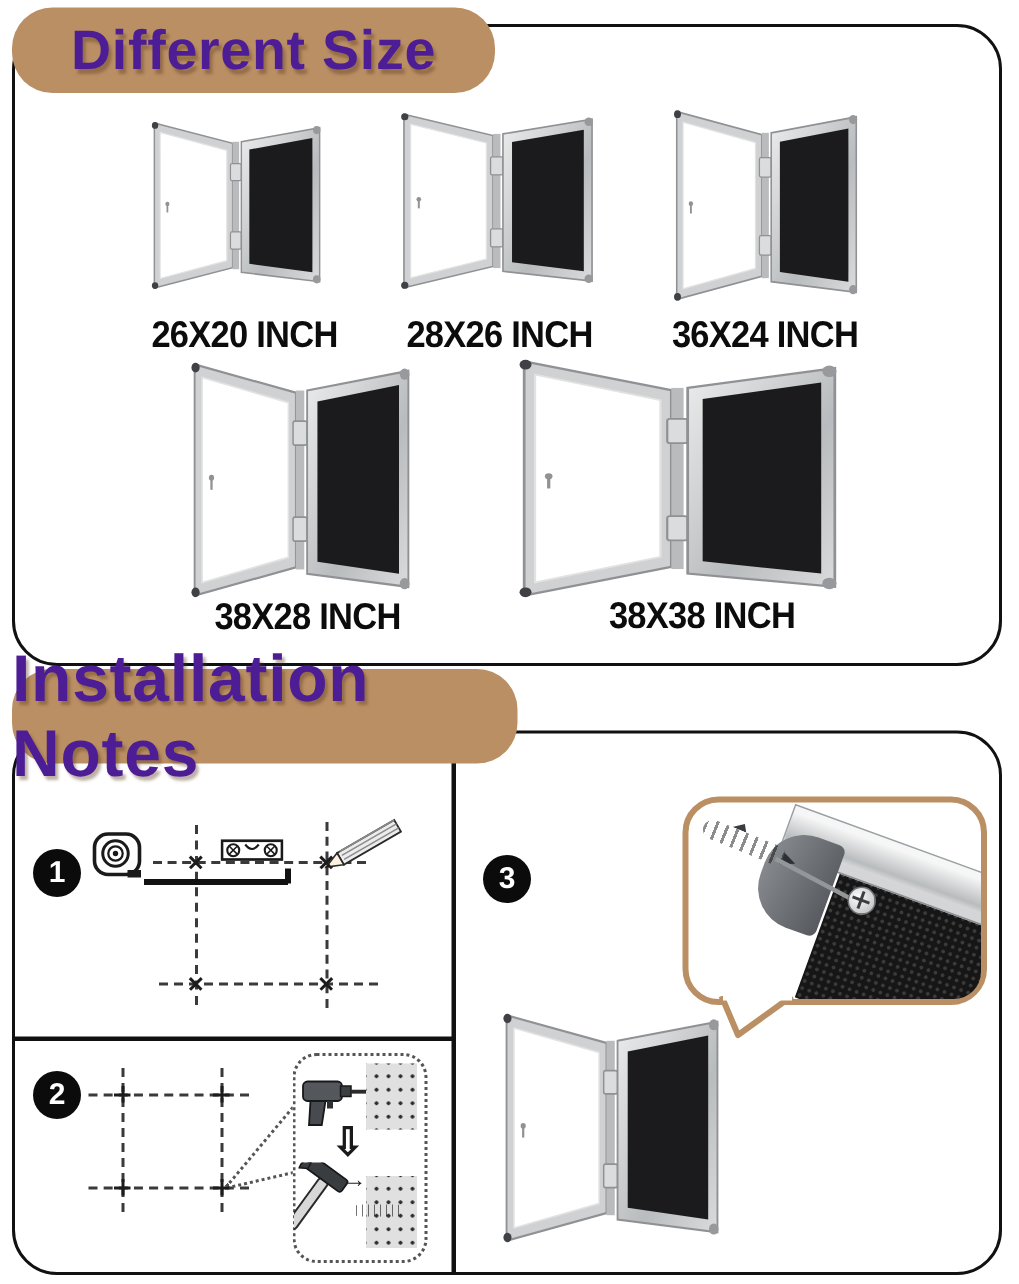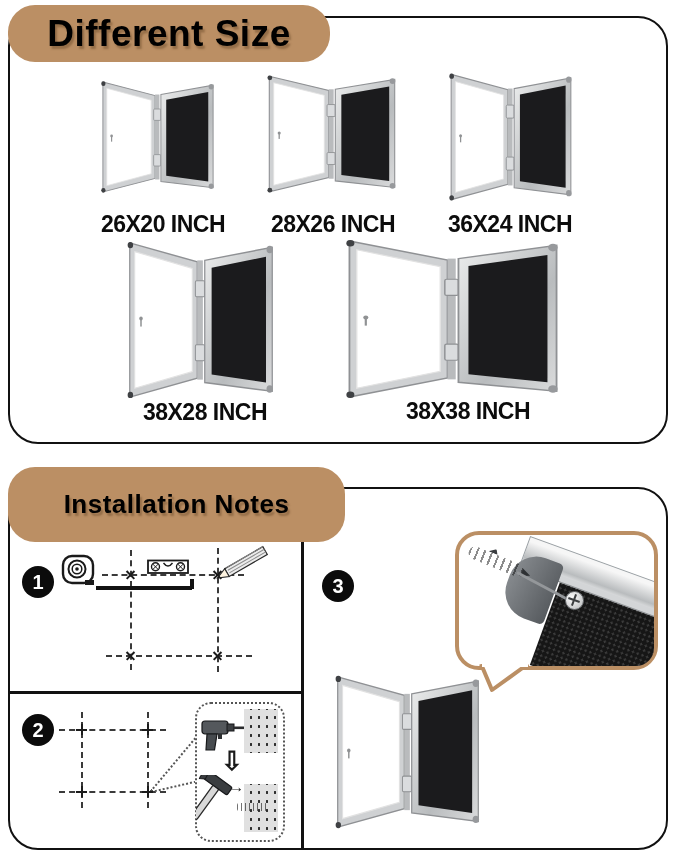--- a/index.html
+++ b/index.html
@@ -13,25 +13,25 @@
 
   
   .panel { position:absolute; border:2.5px solid var(--ink); border-radius:30px; background:#fff; }
   .panel-top { left:8px; top:16px; width:660px; height:428px; }
   .panel-bottom { left:8px; top:487px; width:660px; height:363px; }
 
   
   .badge {
     position:absolute; background:var(--accent); border-radius:27px;
     display:flex; align-items:center; justify-content:center; z-index:6;
-    color:#000000; font-weight:bold; text-shadow:2px 3px 2px rgba(90,60,30,.4);
+    color:#4c1d95; font-weight:bold; text-shadow:2px 3px 2px rgba(90,60,30,.4);
     letter-spacing:.5px;
   }
   .badge-size { left:8px; top:5px; width:322px; height:57px; font-size:37px; }
-  .badge-install { left:8px; top:467px; width:337px; height:75px; font-size:26px; }
+  .badge-install { left:8px; top:446px; width:337px; height:63px; font-size:44px; }
 
   
   svg.board { position:absolute; z-index:2; }
   .size-label {
     position:absolute; width:170px; text-align:center; color:#0c0c0c;
     font-weight:bold; font-size:23px; letter-spacing:-0.5px; z-index:3;
     transform:scaleY(1.08);
   }
 
   

